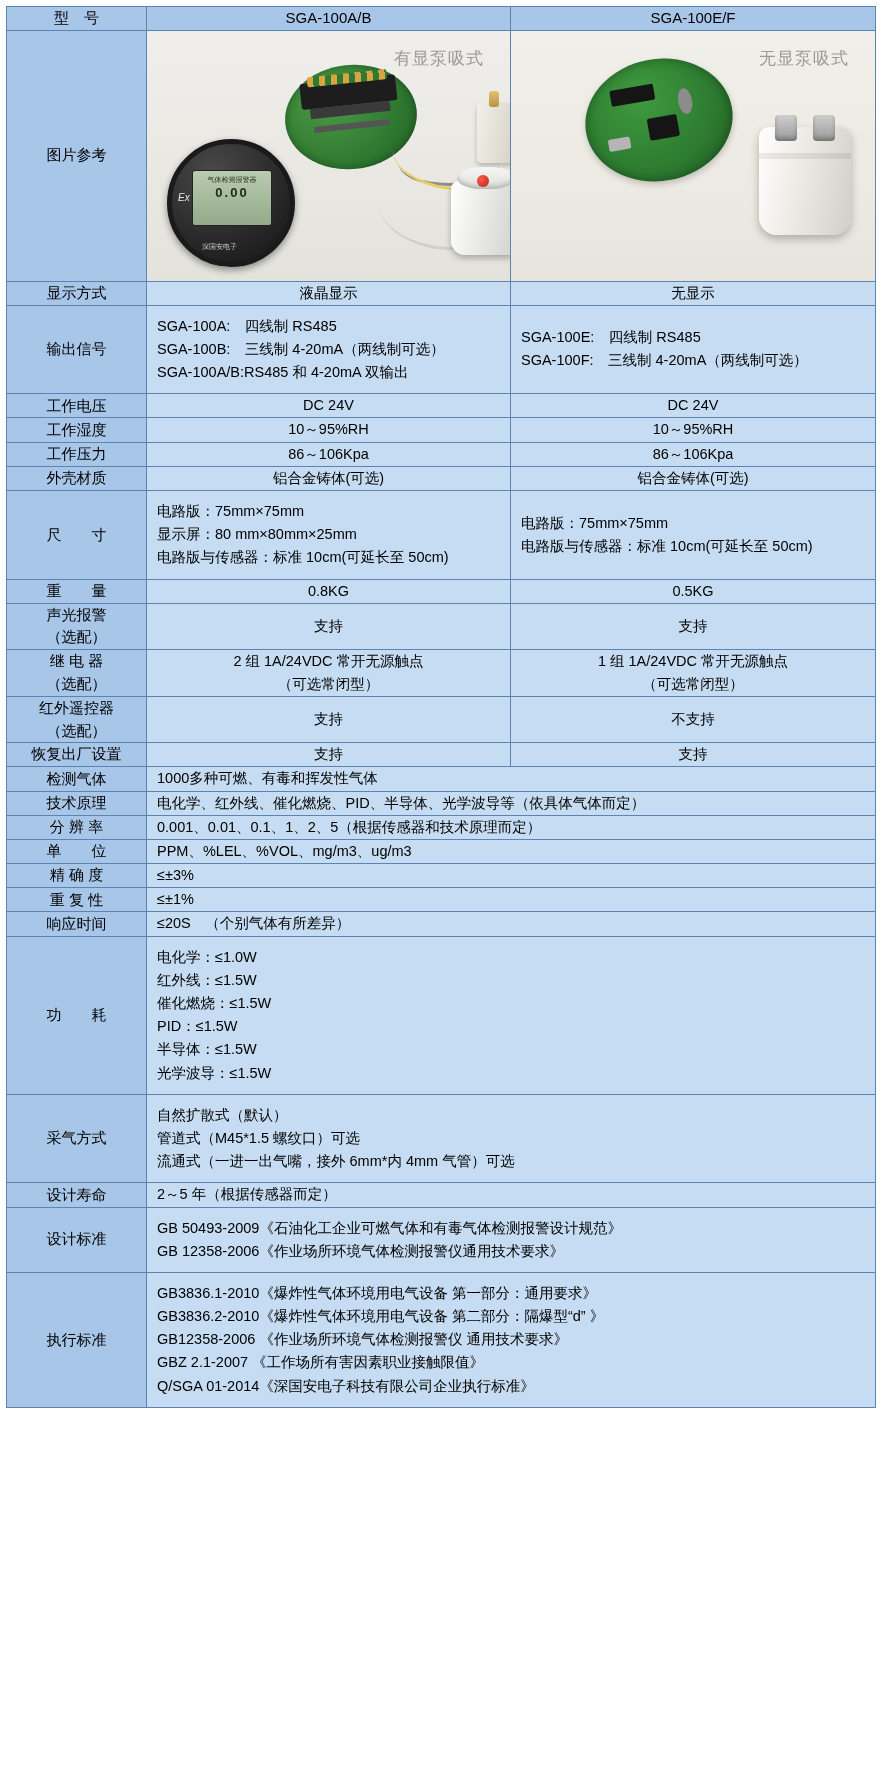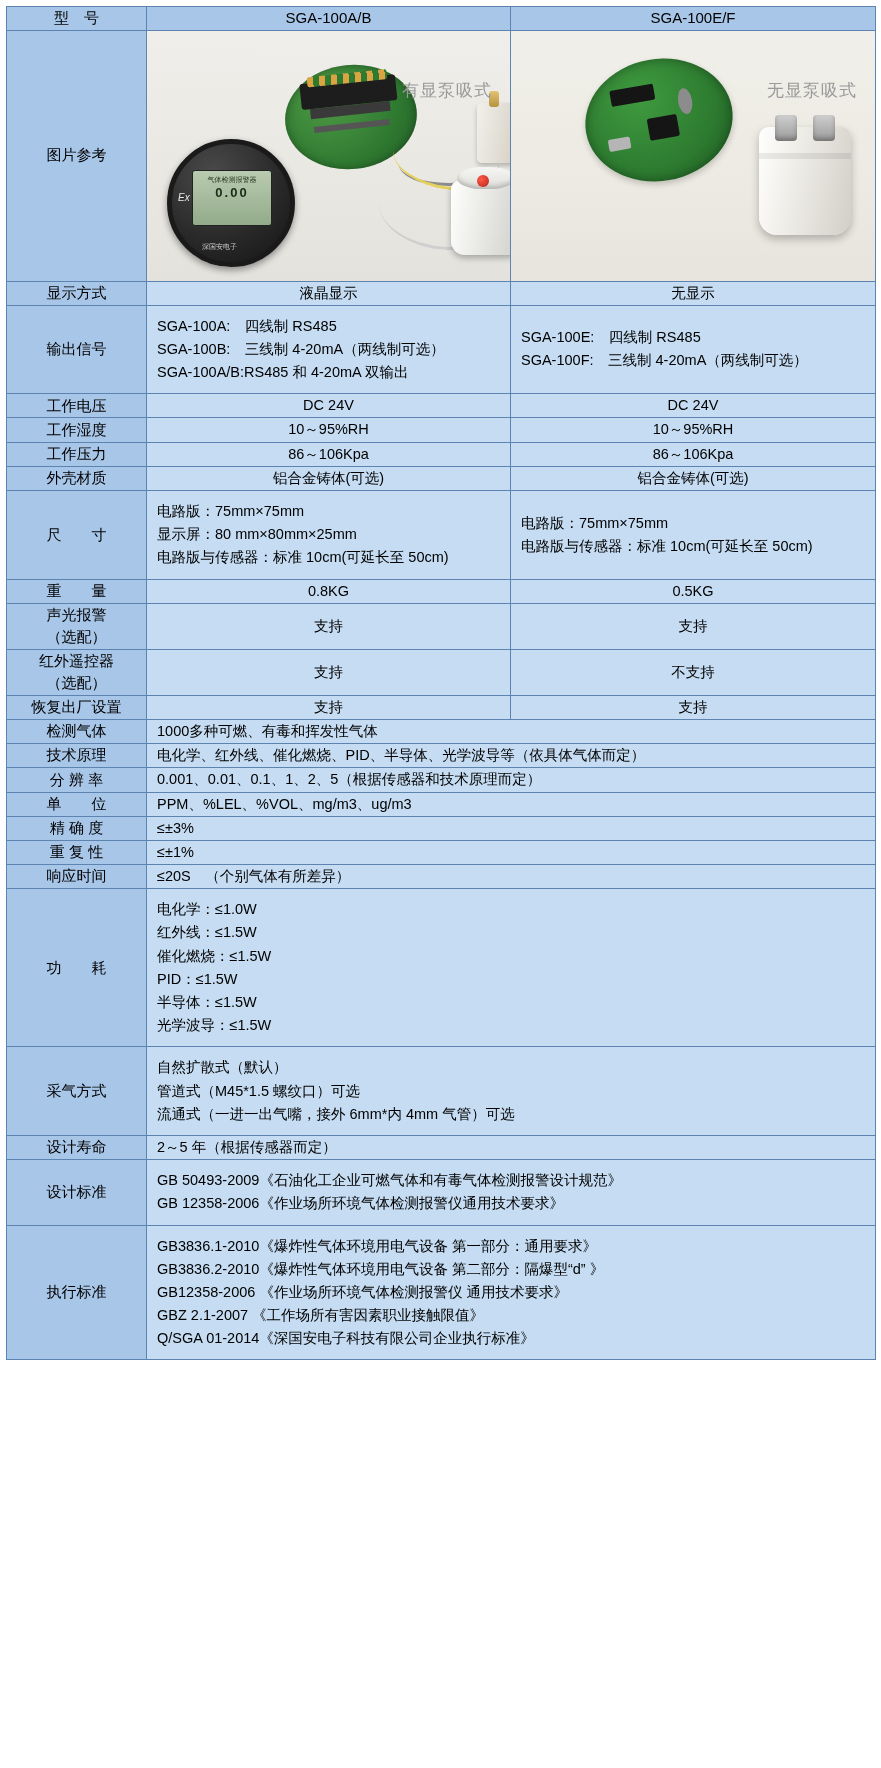--- a/index.html
+++ b/index.html
@@ -64,26 +64,25 @@
     overflow: hidden;
   }
   .photo {
     position: absolute;
     inset: 0;
     overflow: hidden;
   }
   .photo-caption {
     position: absolute;
     top: 16px;
-    right: 18px;
+    right: 26px;
     font-size: 17px;
     color: #9a9a9a;
     z-index: 9;
     letter-spacing: 1px;
-    margin-top: 32px;
   }
   
   .photoA {
     background: linear-gradient(180deg,#efeeea 0%, #e9e8e3 55%, #e3e2dd 100%);
   }
   .photoB {
     background: linear-gradient(180deg,#f0efe9 0%, #eceae2 60%, #e6e4dc 100%);
   }
   
   .pcb-a {
@@ -352,20 +351,34 @@
 
       <tr>
         <td class="lbl">
           <span>声光报警</span>
           <span class="sub">（选配）</span>
         </td>
         <td class="val center">支持</td>
         <td class="val center">支持</td>
       </tr>
 
+      <tr>
+        <td class="lbl">
+          <span>继 电 器</span>
+          <span class="sub">（选配）</span>
+        </td>
+        <td class="val center">
+          <span class="line">2 组 1A/24VDC 常开无源触点</span>
+          <span class="line">（可选常闭型）</span>
+        </td>
+        <td class="val center">
+          <span class="line">1 组 1A/24VDC 常开无源触点</span>
+          <span class="line">（可选常闭型）</span>
+        </td>
+      </tr>
 
       <tr>
         <td class="lbl">
           <span>红外遥控器</span>
           <span class="sub">（选配）</span>
         </td>
         <td class="val center">支持</td>
         <td class="val center">不支持</td>
       </tr>
 

